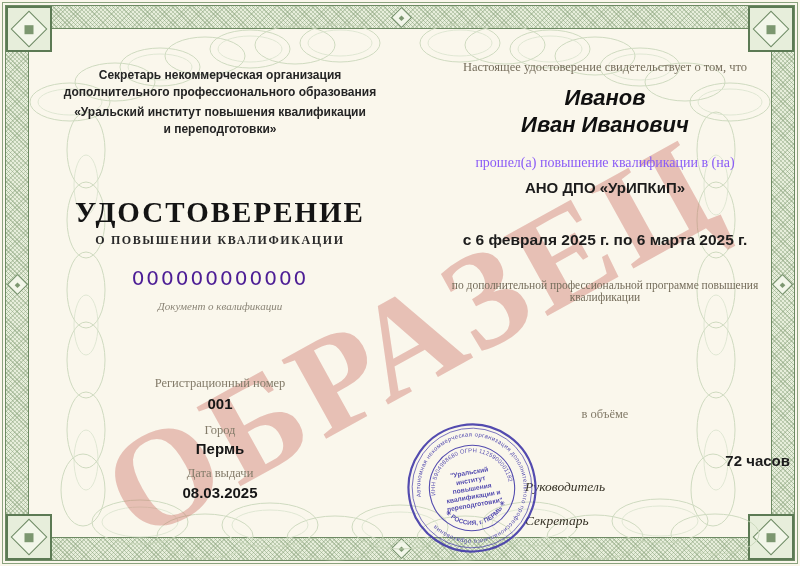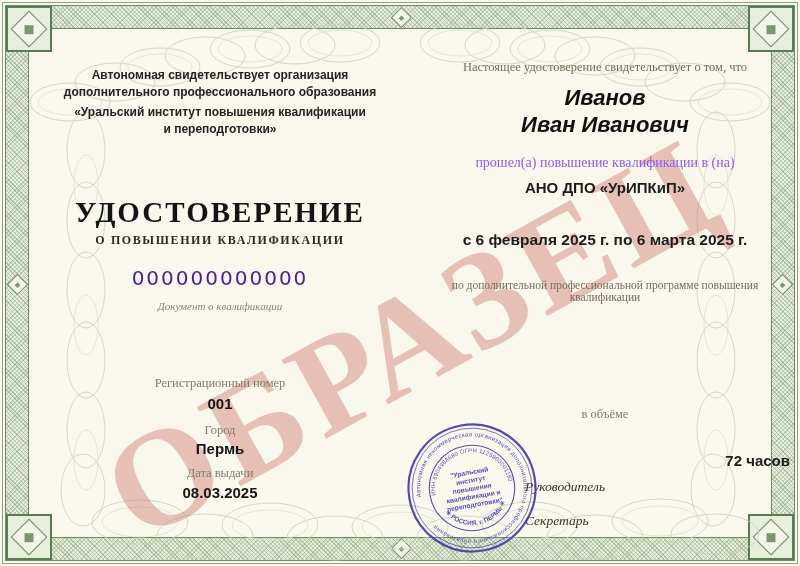--- a/index.html
+++ b/index.html
@@ -179,21 +179,21 @@
       <ellipse cx="86" cy="460" rx="12" ry="30"></ellipse>
         <ellipse cx="716" cy="185" rx="12" ry="30"></ellipse>
       <ellipse cx="716" cy="325" rx="12" ry="30"></ellipse>
         <ellipse cx="716" cy="460" rx="12" ry="30"></ellipse>
     </g>
   </svg>
 
   <div class="watermark">ОБРАЗЕЦ</div>
 
   <div class="layer col-left org-block">
-    <div>Автономная свидетельствует организация</div>
+    <div>Секретарь некоммерческая организация</div>
     <div class="org-l2">дополнительного профессионального образования</div>
     <div>«Уральский институт повышения квалификации</div>
     <div>и переподготовки»</div>
   </div>
 
   <div class="layer col-left cert-title">УДОСТОВЕРЕНИЕ</div>
   <div class="layer col-left cert-subtitle">О ПОВЫШЕНИИ КВАЛИФИКАЦИИ</div>
   <div class="layer col-left serial">000000000000</div>
   <div class="layer col-left doc-kind">Документ о квалификации</div>
 

